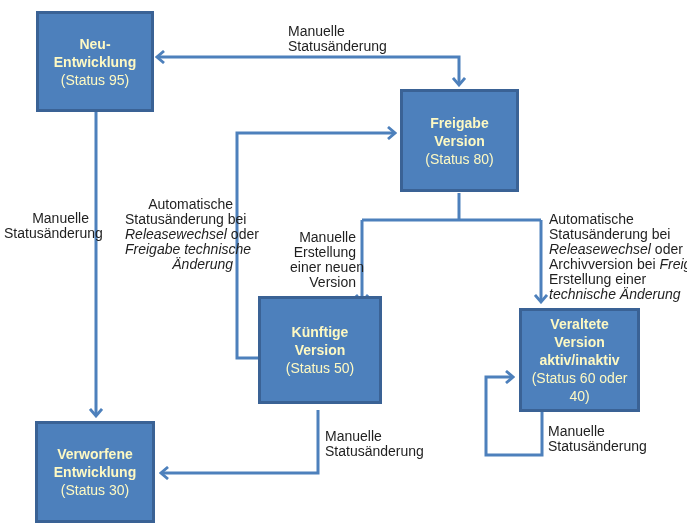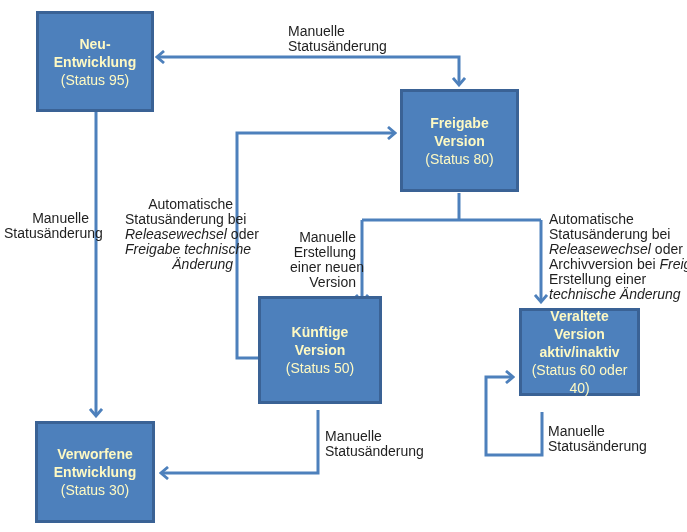--- a/index.html
+++ b/index.html
@@ -88,21 +88,21 @@
     <div class="t">Version</div>
     <div class="s">(Status 80)</div>
   </div>
 
   <div class="box" style="left:258px; top:296px; width:124px; height:108px;">
     <div class="t">Künftige</div>
     <div class="t">Version</div>
     <div class="s">(Status 50)</div>
   </div>
 
-  <div class="box" style="left:519px; top:308px; width:121px; height:88px;">
+  <div class="box" style="left:519px; top:308px; width:121px; height:104px;">
     <div class="t">Veraltete</div>
     <div class="t">Version</div>
     <div class="t">aktiv/inaktiv</div>
     <div class="s">(Status 60 oder 40)</div>
   </div>
 
   <div class="box" style="left:35px; top:421px; width:120px; height:102px;">
     <div class="t">Verworfene</div>
     <div class="t">Entwicklung</div>
     <div class="s">(Status 30)</div>

